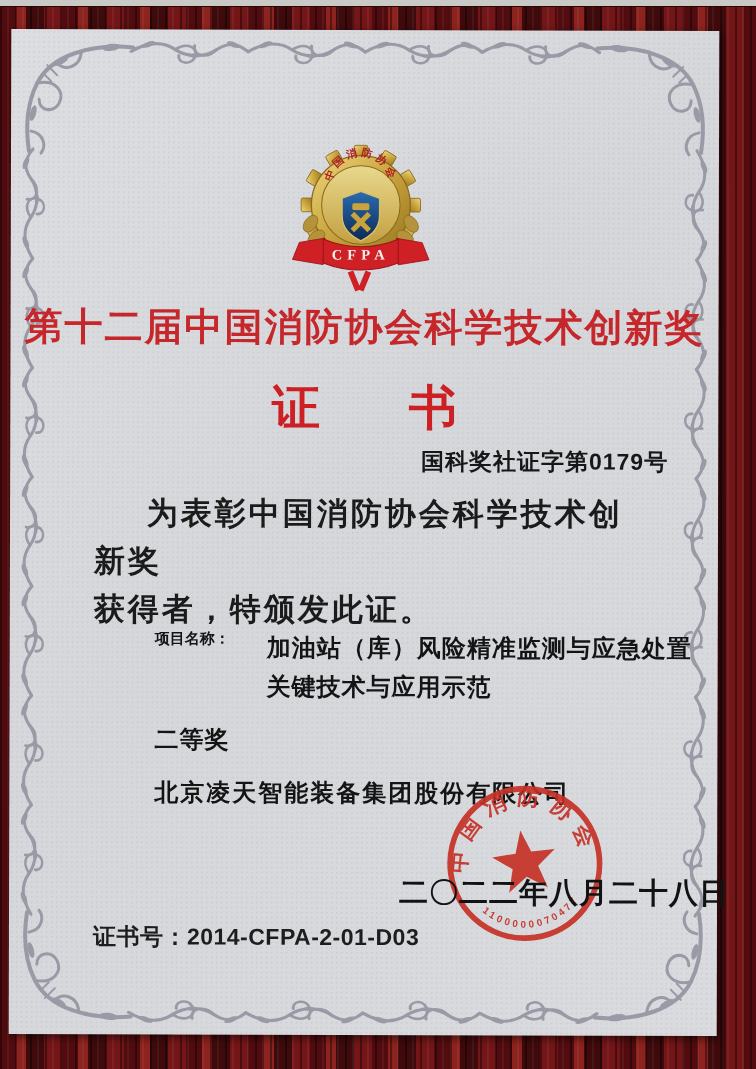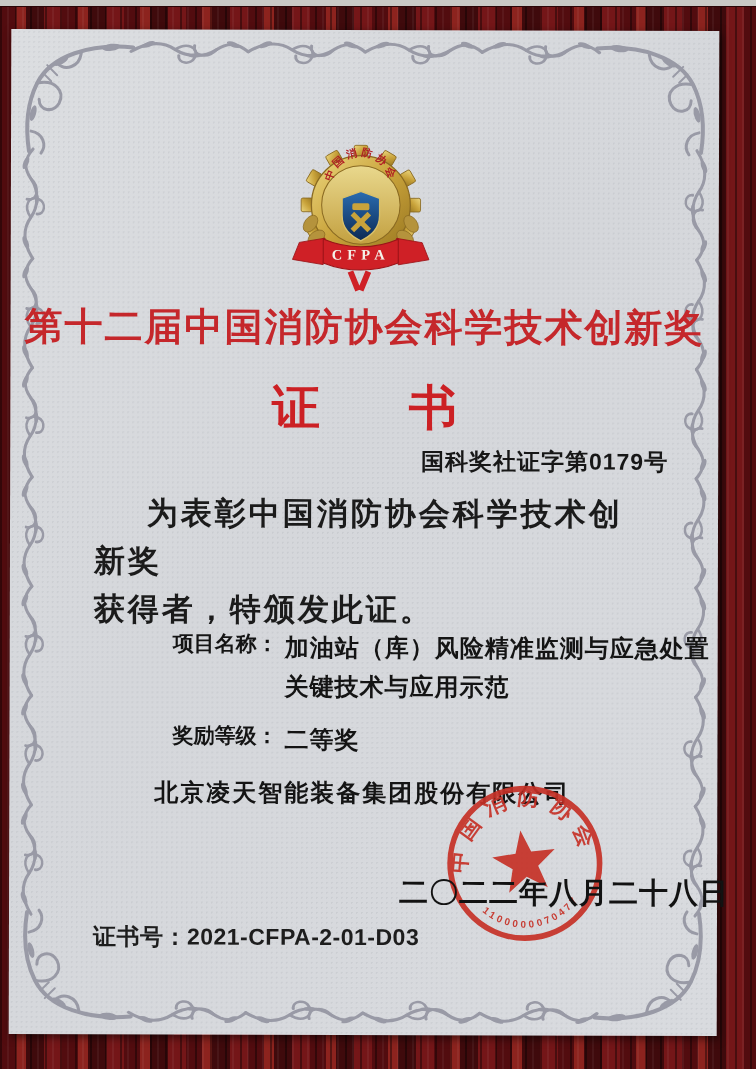--- a/index.html
+++ b/index.html
@@ -47,21 +47,21 @@
     font-size:23px;font-weight:bold;color:#171717;letter-spacing:1px;
   }
   .body-text{
     position:absolute;left:84px;right:66px;top:460px;
     font-family:"Liberation Serif","DejaVu Serif",serif;
     font-size:31px;font-weight:600;color:#1b1b1b;line-height:48px;letter-spacing:3px;
   }
   .body-text .indent{text-indent:1.7em;}
   .fields{position:absolute;left:145px;top:598px;color:#141414;}
   .field{display:flex;align-items:flex-start;margin-bottom:14px;}
-  .flabel{font-size:21px;font-weight:bold;white-space:nowrap;padding-top:2px;min-width:112px;margin-left:18px;}
+  .flabel{font-size:15px;font-weight:bold;white-space:nowrap;padding-top:2px;min-width:112px;}
   .fvalue{font-size:24px;font-weight:bold;line-height:39px;letter-spacing:1px;}
   .field.winner .fvalue{letter-spacing:2px;}
   .seal{position:absolute;left:433px;top:752px;width:166px;height:166px;opacity:.92;}
   .date{
     position:absolute;left:374px;top:843px;
     font-family:"Liberation Serif","DejaVu Serif",serif;
     font-size:29px;font-weight:900;color:#121212;letter-spacing:1px;white-space:nowrap;margin-left:16px;
   }
   .cert-no{
     position:absolute;left:84px;top:892px;
@@ -201,21 +201,20 @@
 
     <div class="fields">
       <div class="field">
         <span class="flabel">项目名称：</span>
         <span class="fvalue">
           <div>加油站（库）风险精准监测与应急处置</div>
           <div>关键技术与应用示范</div>
         </span>
       </div>
       <div class="field">
-        <span class="flabel">奖励等级：</span>
         <span class="fvalue">二等奖</span>
       </div>
       <div class="field winner">
         <span class="fvalue">北京凌天智能装备集团股份有限公司</span>
       </div>
     </div>
 
     <svg class="seal" viewBox="0 0 160 160" aria-hidden="true">
       <defs>
         <path id="sealArcTop" d="M 27.4 97 A 56 56 0 1 1 132.6 97" fill="none"></path>
@@ -229,17 +228,17 @@
         </text>
         <text font-family="Liberation Sans, DejaVu Sans, sans-serif" font-size="9.5" font-weight="bold" letter-spacing="3">
           <textPath href="#sealArcBottom" startOffset="50%" text-anchor="middle">1100000070477</textPath>
         </text>
       </g>
     </svg>
 
     <div class="date">二〇二二年八月二十八日</div>
 
     <div class="cert-no">
-      <span>证书号：</span><span>2021-CFPA-2-01-D03</span>
+      <span>证书号：</span><span>2014-CFPA-2-01-D03</span>
     </div>
 
   </div>
 </div>
 
 </body></html>

